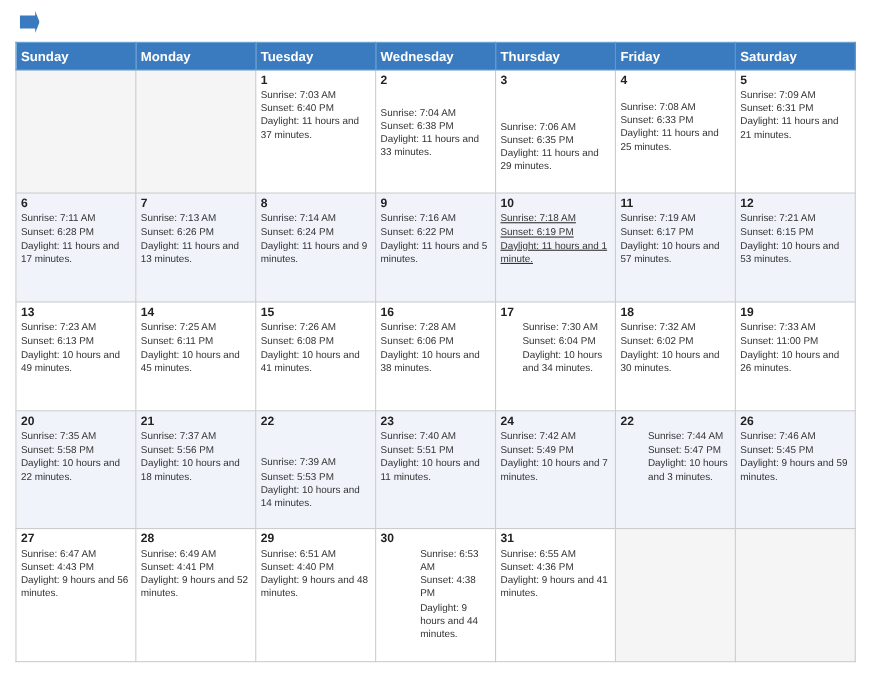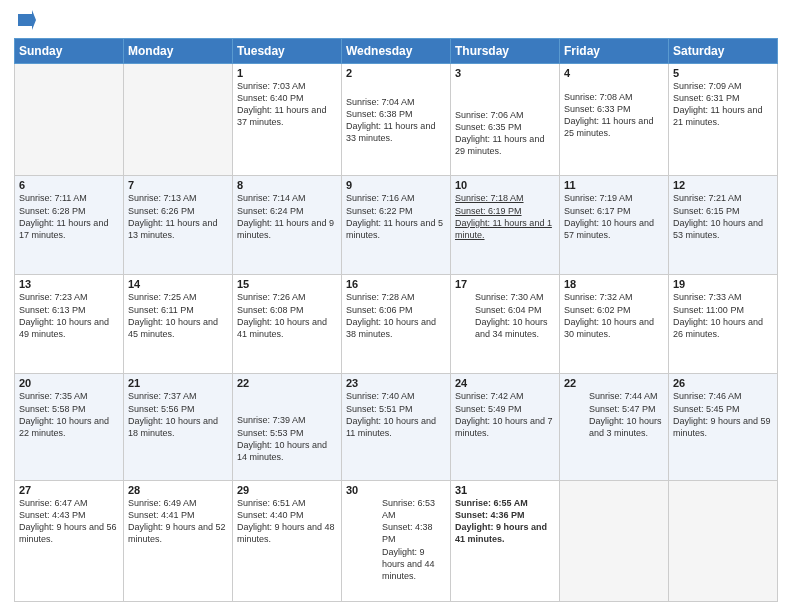--- a/index.html
+++ b/index.html
@@ -321,21 +321,21 @@
 Daylight: 9 hours and 48 minutes.</div>
           </td>
           <td>
             <span class="day-num">30</span>
             <div class="day-detail" style="white-space: pre-line; margin-left: 36px;">Sunrise: 6:53 AM
 Sunset: 4:38 PM
 Daylight: 9 hours and 44 minutes.</div>
           </td>
           <td>
             <span class="day-num">31</span>
-            <div class="day-detail" style="white-space: pre-line; font-weight: bold;">Sunrise: 6:55 AM
+            <div class="day-detail" style="white-space: pre-line;">Sunrise: 6:55 AM
 Sunset: 4:36 PM
 Daylight: 9 hours and 41 minutes.</div>
           </td>
           <td class="empty"></td>
           <td class="empty"></td>
         </tr>
       </tbody>
   </table>
 </div>
 

